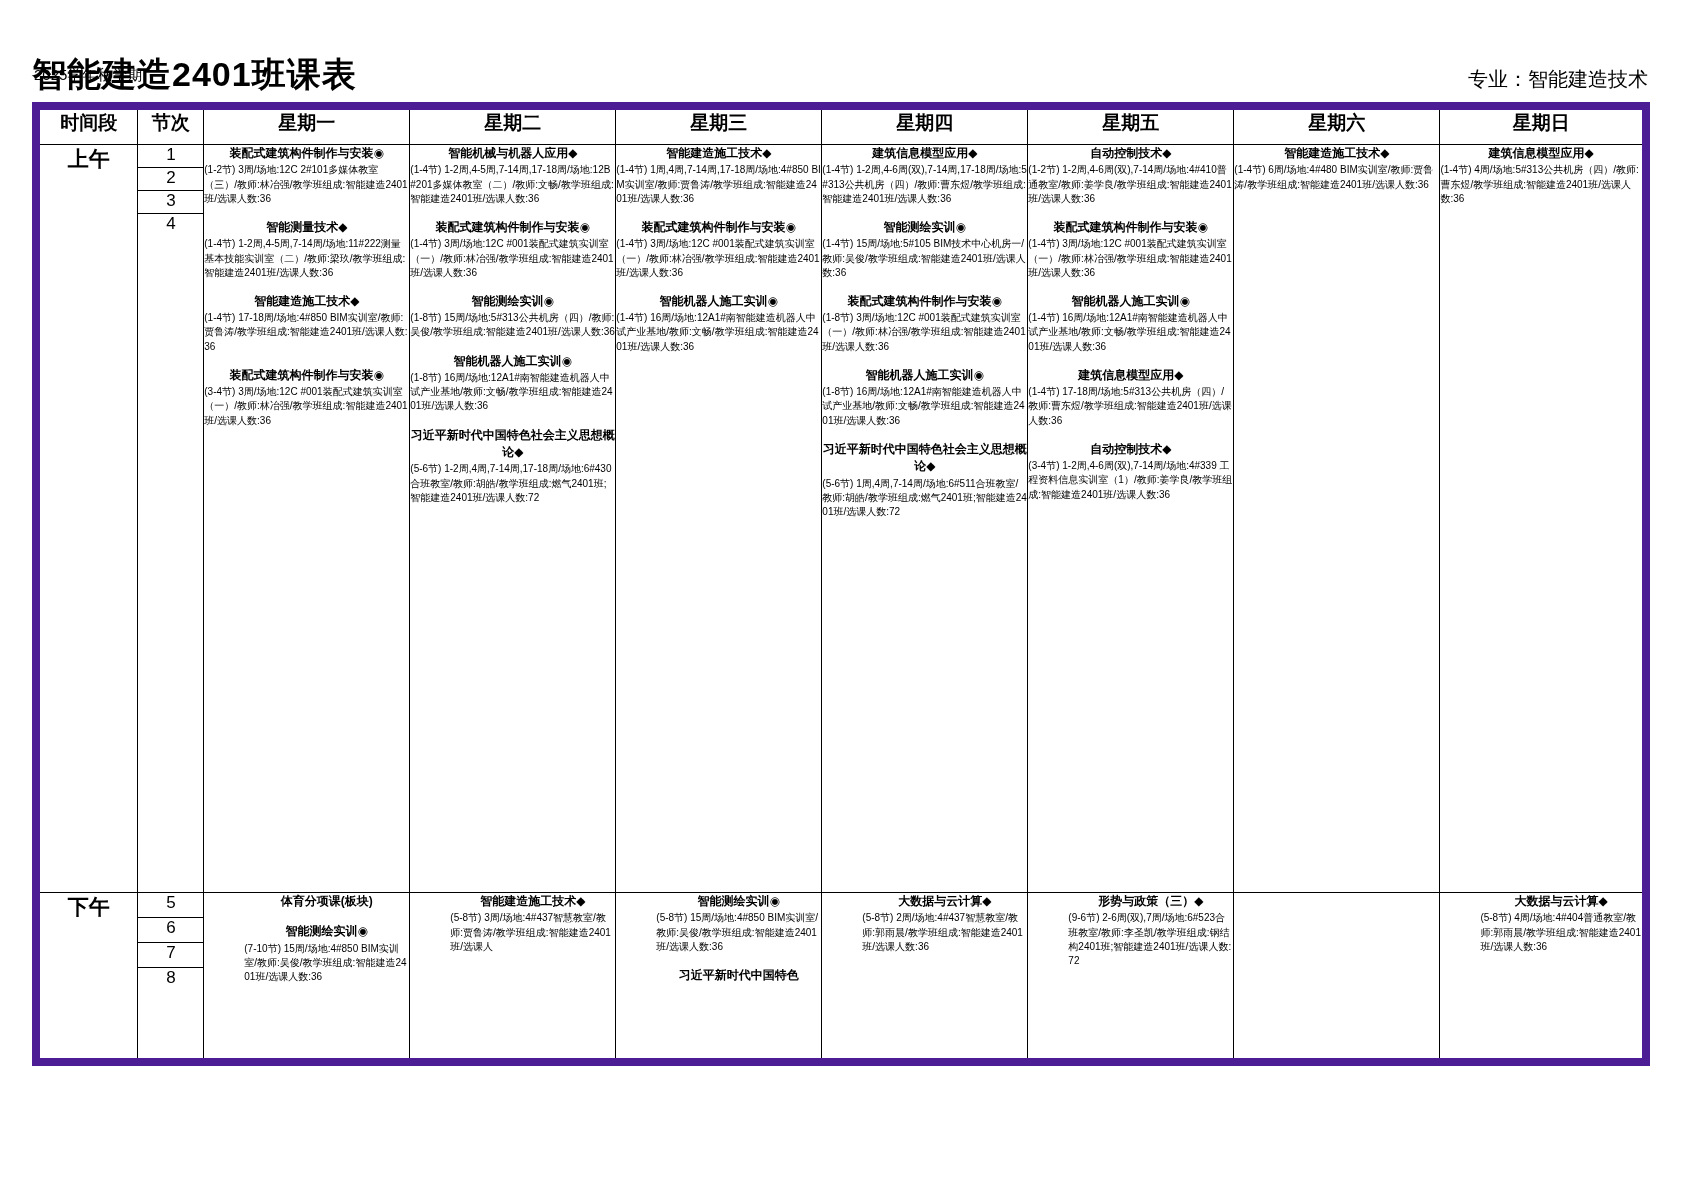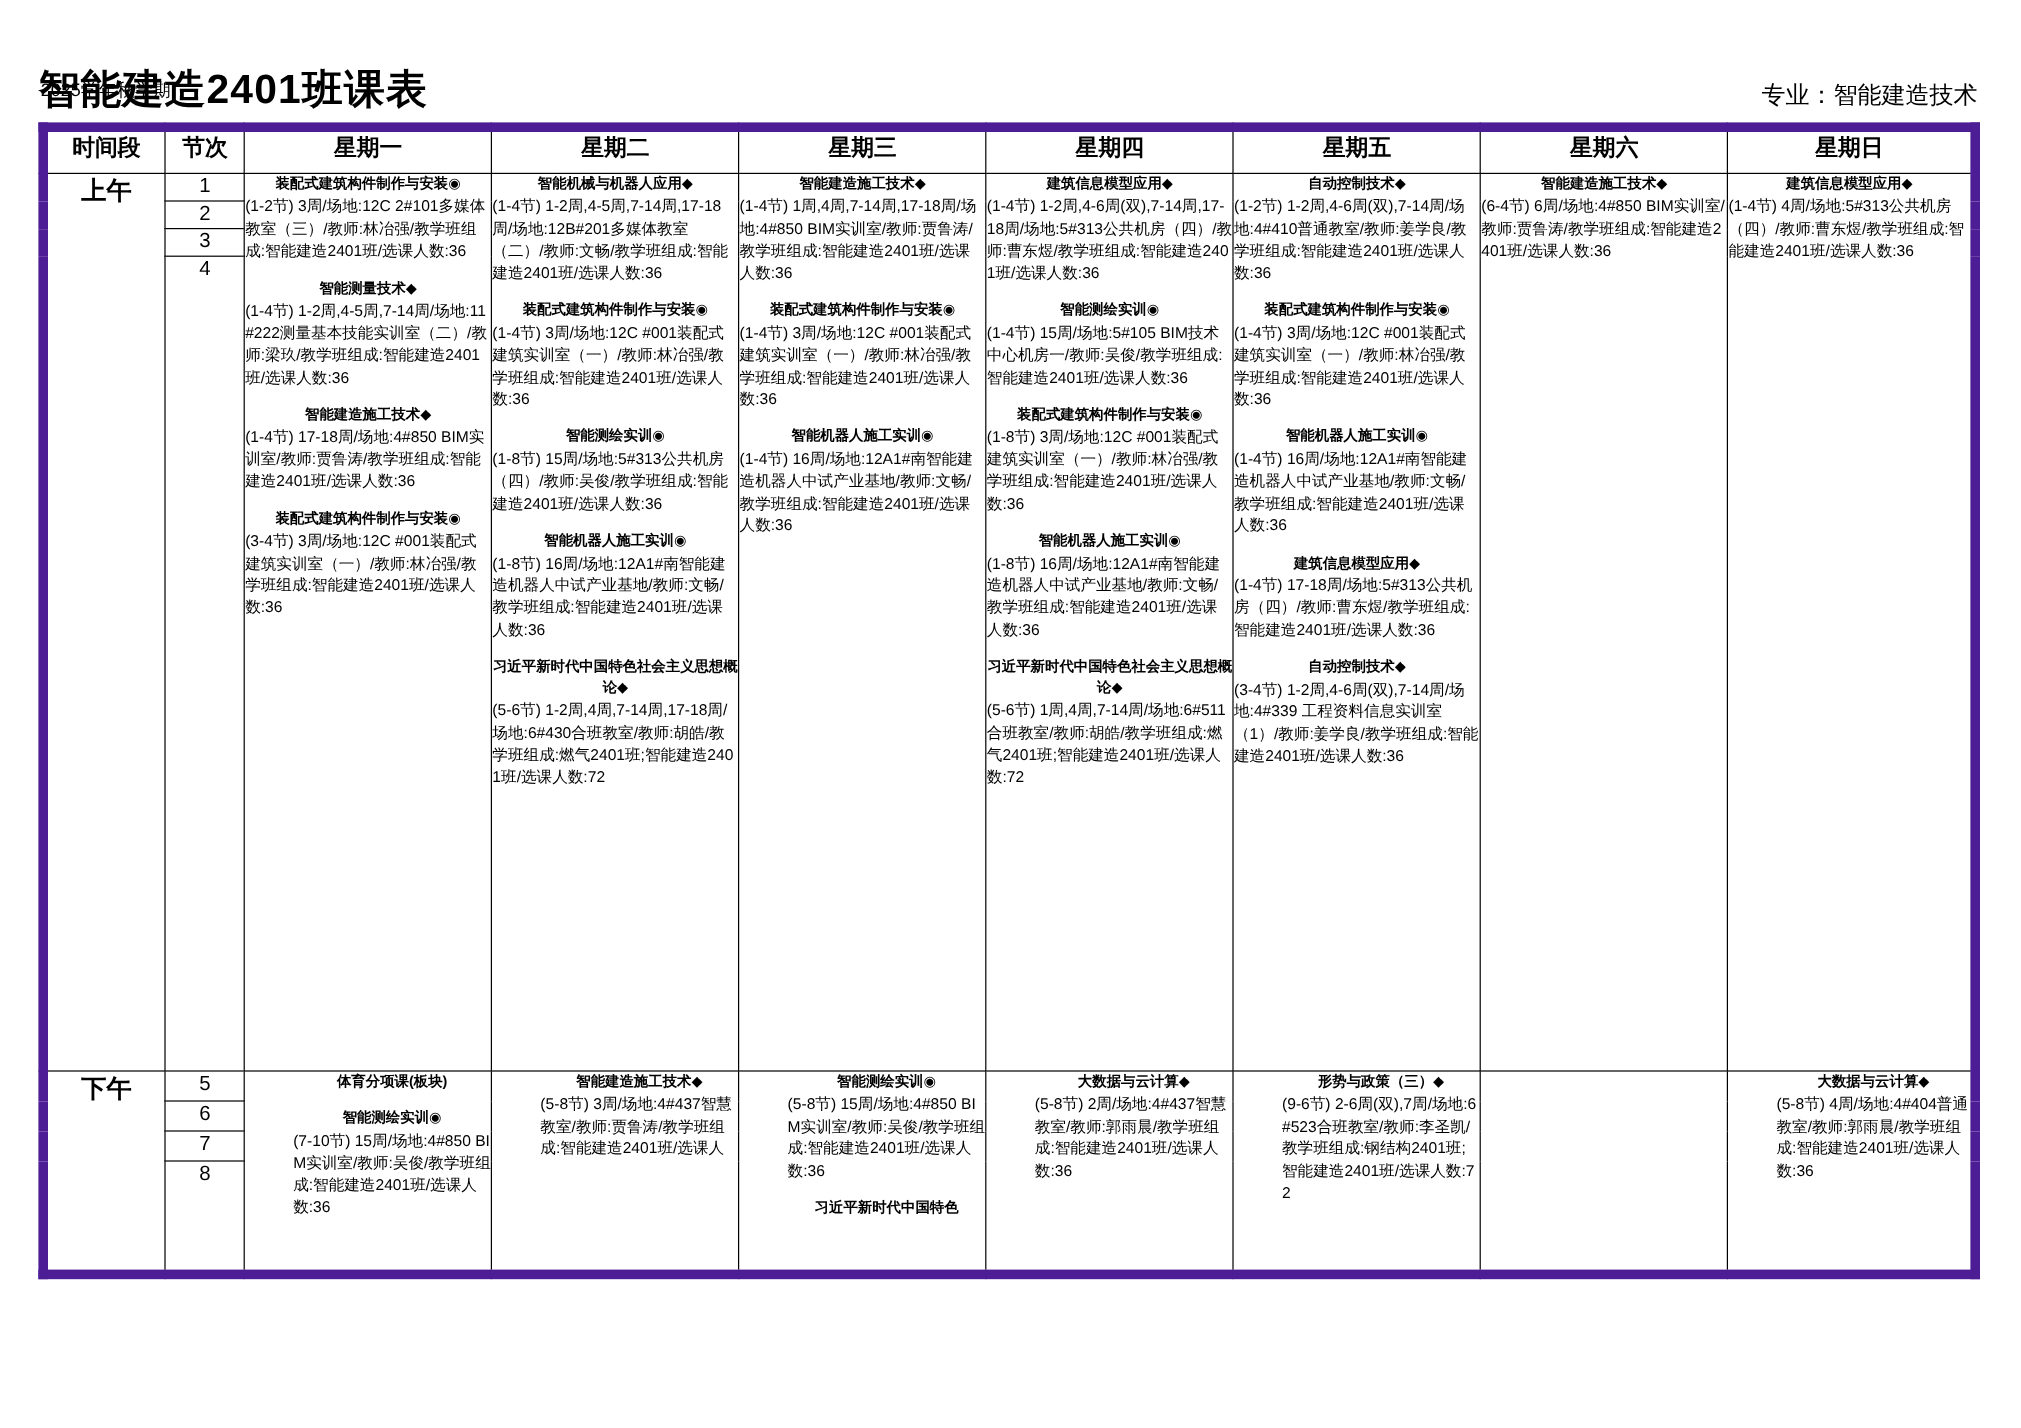--- a/index.html
+++ b/index.html
@@ -90,21 +90,21 @@
   .cname {
     font-weight: bold;
     font-size: 12px;
     line-height: 1.45;
     display: block;
     margin-bottom: 1px;
     text-align: center;
   }
   .cinfo {
     display: block;
-    font-size: 13px;
+    font-size: 10px;
     line-height: 1.42;
   }
   .pm-row td.cell { font-size: 12.6px; padding-left: 40px; }
 </style>
 </head>
 <body>
 
 <div class="page">
 
   <div class="header">
@@ -237,21 +237,21 @@
               <span class="cinfo">(1-4节) 17-18周/场地:5#313公共机房（四）/教师:曹东煜/教学班组成:智能建造2401班/选课人数:36</span>
             </div>
             <div class="course">
               <span class="cname">自动控制技术◆</span>
               <span class="cinfo">(3-4节) 1-2周,4-6周(双),7-14周/场地:4#339 工程资料信息实训室（1）/教师:姜学良/教学班组成:智能建造2401班/选课人数:36</span>
             </div>
           </td>
         <td class="cell" rowspan="4" id="am5">
             <div class="course">
               <span class="cname">智能建造施工技术◆</span>
-              <span class="cinfo">(6-4节) 6周/场地:4#850 BIM实训室/教师:贾鲁涛/教学班组成:智能建造2401班/选课人数:36</span>
+              <span class="cinfo">(1-4节) 6周/场地:4#480 BIM实训室/教师:贾鲁涛/教学班组成:智能建造2401班/选课人数:36</span>
             </div>
           </td>
         <td class="cell" rowspan="4" id="am6">
             <div class="course">
               <span class="cname">建筑信息模型应用◆</span>
               <span class="cinfo">(1-4节) 4周/场地:5#313公共机房（四）/教师:曹东煜/教学班组成:智能建造2401班/选课人数:36</span>
             </div>
           </td>
       </tr>
       <tr>

